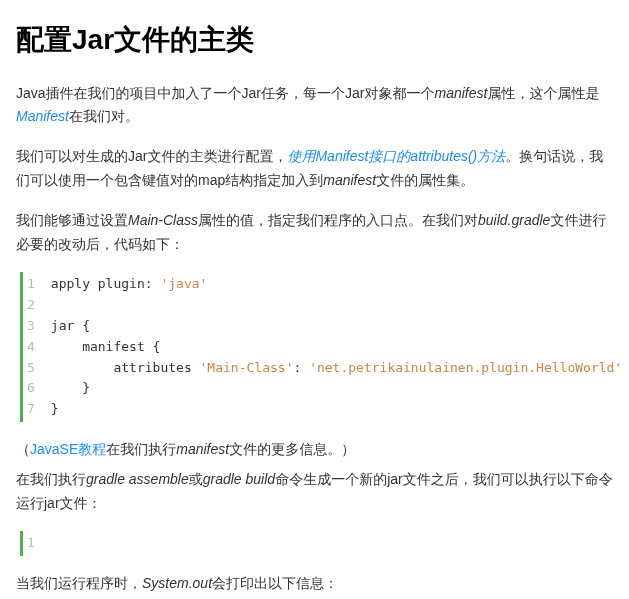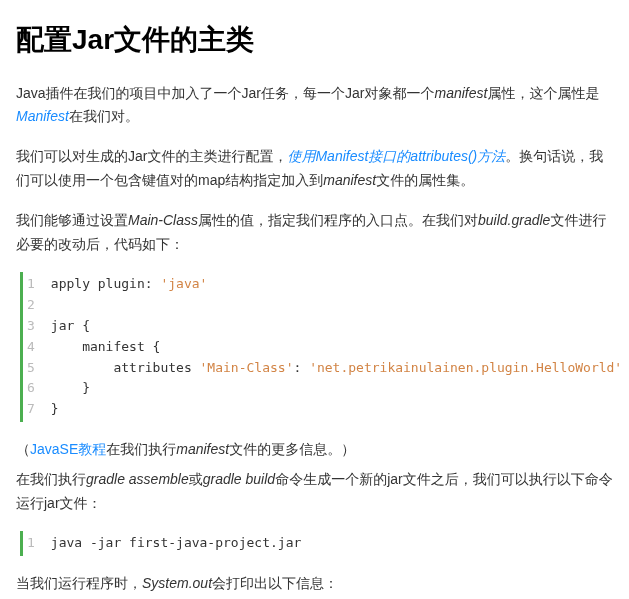--- a/index.html
+++ b/index.html
@@ -89,18 +89,17 @@
 <p class="para-after-code tight">
   <span>（</span><a href="#">JavaSE教程</a><span>在我们执行</span><em>manifest</em><span>文件的更多信息。）</span>
 </p>
 
 <p>
   <span>在我们执行</span><em>gradle assemble</em><span>或</span><em>gradle build</em><span>命令生成一个新的jar文件之后，我们可以执行以下命令运行jar文件：</span>
 </p>
 
 <div class="codeblock">
   <div class="gutter">1</div>
-  <div class="code"><span>java -jar first-java-project.jar</span></div>
 </div>
 
 <p class="para-after-code">
   <span>当我们运行程序时，</span><em>System.out</em><span>会打印出以下信息：</span>
 </p>
 
 </body></html>

